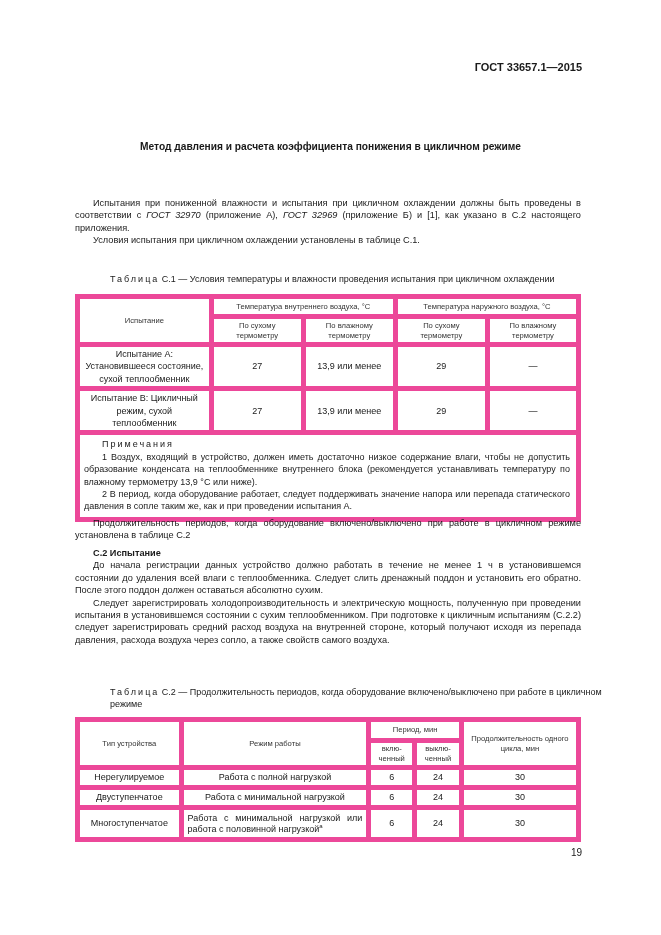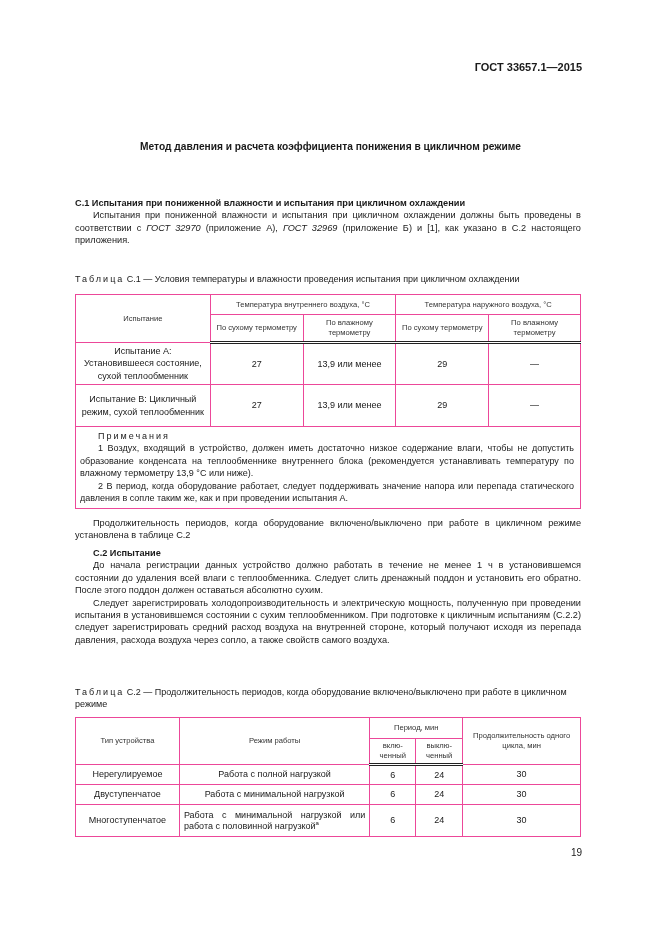--- a/index.html
+++ b/index.html
@@ -7,45 +7,45 @@
          font-family: "Liberation Sans", sans-serif; color: #1a1a1a; font-size: 9.2px; line-height: 12.4px; }
   .abs { position: absolute; }
   .doc-code { top: 61px; right: 79px; font-weight: bold; font-size: 11px; }
   .appendix { left: 0; width: 661px; text-align: center; top: 92px; font-weight: bold; font-size: 10px; line-height: 12px; }
   .main-title { left: 0; width: 661px; text-align: center; top: 141px; font-weight: bold; font-size: 10.2px; }
   .block { left: 75px; width: 506px; }
   p { margin: 0; text-align: justify; }
   .ind { text-indent: 18px; }
   .h { font-weight: bold; }
   .i { font-style: italic; }
-  .cap { font-size: 9px; }
+  .cap { font-size: 9px; margin-left: 35px; }
   .sp { letter-spacing: 2px; }
   table { border-collapse: collapse; position: absolute; left: 75px; width: 506px; font-size: 9px; }
-  td, th { border: 1px solid #ec4899; padding: 1px 4px; vertical-align: middle; }
+  td, th { border: 5px solid #ec4899; padding: 1px 4px; vertical-align: middle; }
   th { font-weight: normal; font-size: 7.6px; line-height: 10px; color: #333; text-align: center; }
   td.c { text-align: center; }
   td.l { text-align: center; }
   tr.dbl td, tr.dbl th { border-bottom: 3px double #222; }
   .note { font-size: 9px; line-height: 12.4px; text-align: justify; padding: 3px 6px 4px 4px; }
   .page-num { top: 847px; right: 79px; font-size: 10px; }
   sup { font-size: 6px; line-height: 0; }
 </style>
 </head>
 <body>
 
 <div class="abs doc-code">ГОСТ 33657.1—2015</div>
 
 <div class="abs appendix">
 </div>
 
 <div class="abs main-title">Метод давления и расчета коэффициента понижения в цикличном режиме</div>
 
 <div class="abs block" style="top:197px;">
-  <p class="h">С.1 Испытания при пониженной влажности и испытания при цикличном охлаждении</p>
   <p class="ind"><span>Испытания при пониженной влажности и испытания при цикличном охлаждении должны быть проведены в соответствии с </span><span class="i">ГОСТ 32970</span><span> (приложение А), </span><span class="i">ГОСТ 32969</span><span> (приложение Б) и [1], как указано в С.2 настоящего приложения.</span></p>
+  <p class="ind">Условия испытания при цикличном охлаждении установлены в таблице С.1.</p>
 </div>
 
 <div class="abs block cap" style="top:273px;"><span class="sp">Таблица</span><span> С.1 — Условия температуры и влажности проведения испытания при цикличном охлаждении</span></div>
 
 <table style="top:294px;">
   <colgroup>
       <col style="width:135px">
       <col style="width:93px">
       <col style="width:93px">
       <col style="width:93px">

